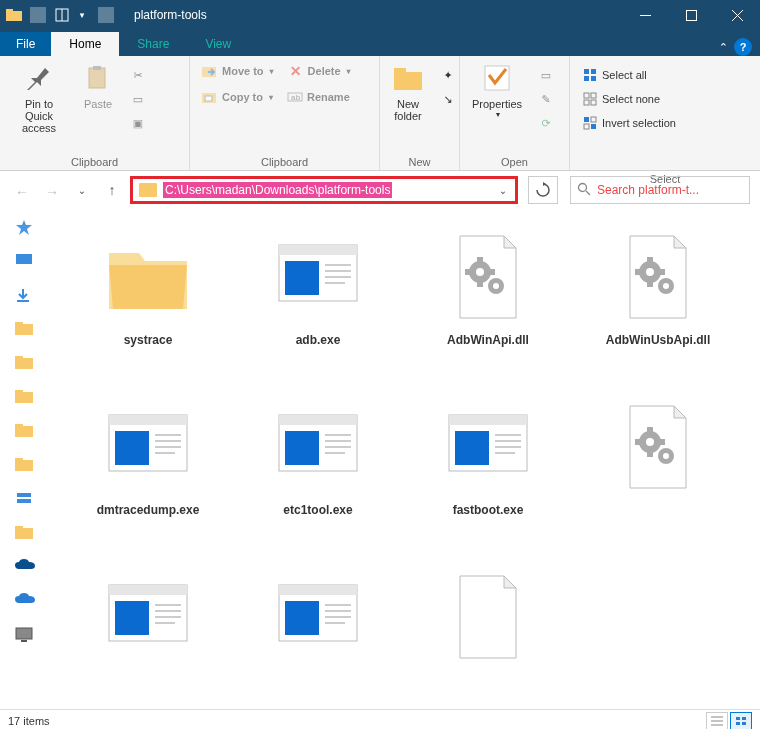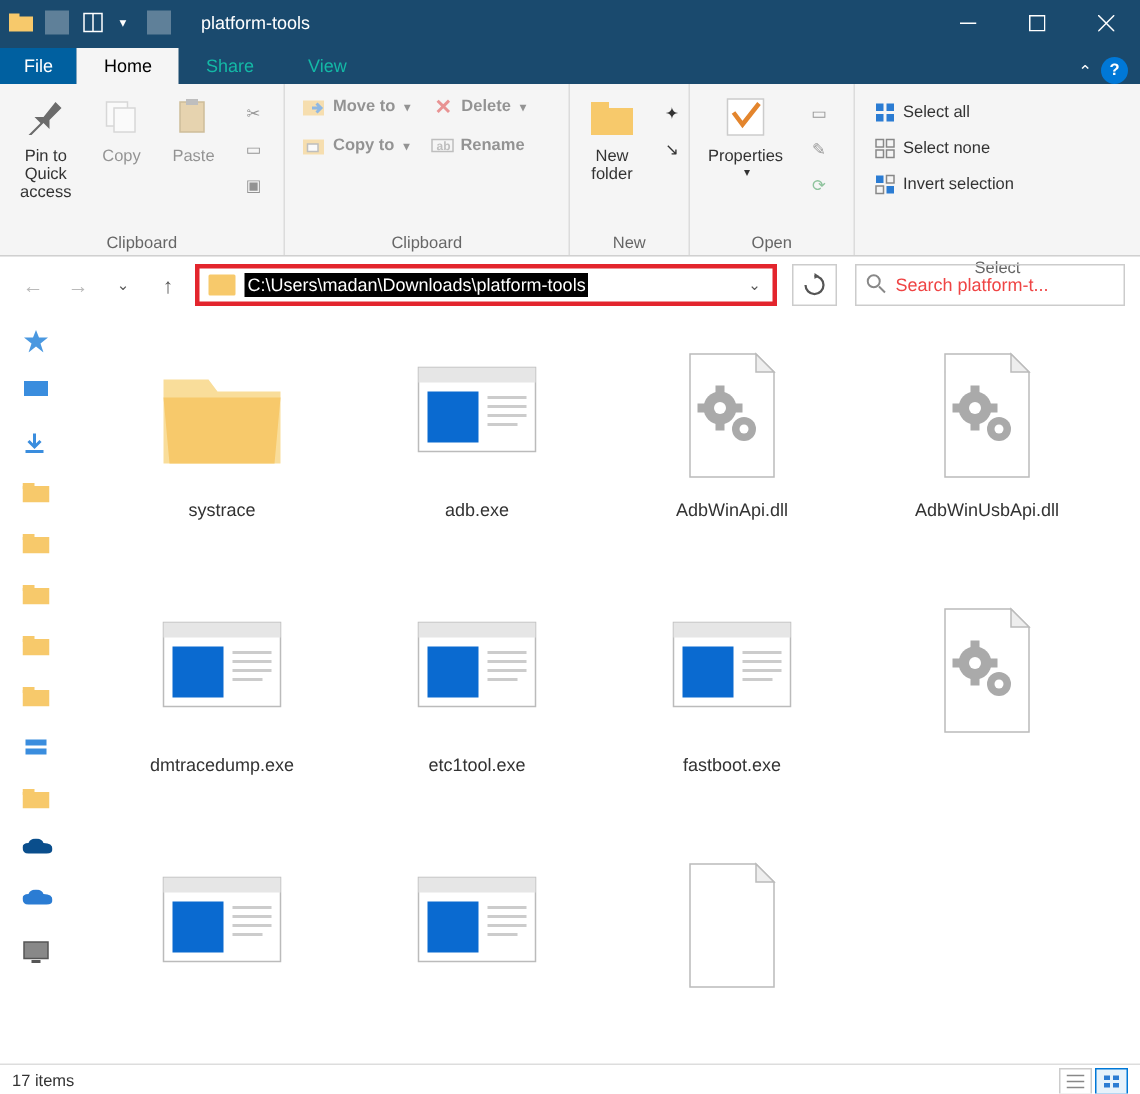--- a/index.html
+++ b/index.html
@@ -36,28 +36,28 @@
   .drop-arrow { font-size: 8px; margin-left: 2px; }
   .disabled { opacity: 0.5; }
 
   
   .navbar { height: 38px; display: flex; align-items: center; padding: 0 10px; gap: 6px; }
   .nav-arrow { width: 24px; height: 24px; display: flex; align-items: center; justify-content: center; color: #555; font-size: 14px; }
   .nav-arrow.disabled { opacity: 0.4; }
   .addr-wrap { flex: 1; height: 28px; border: 3px solid #e3252d; display: flex; align-items: center; padding: 0 2px; }
   .addr-wrap .folder-ico { width: 18px; height: 14px; background: #f7c96b; border-radius: 1px; margin: 0 4px; }
   .addr-text { flex: 1; padding: 2px; }
-  .addr-text span.sel { background: #000000; color: #fff; padding: 1px 2px; margin-top: 32px; }
+  .addr-text span.sel { background: #ec4899; color: #fff; padding: 1px 2px; margin-top: 32px; }
   .addr-drop { width: 20px; text-align: center; font-size: 10px; color: #555; }
   .refresh-btn { width: 30px; height: 28px; border: 1px solid #ccc; display: flex; align-items: center; justify-content: center; margin-left: 4px; }
   .search-box { width: 180px; height: 28px; border: 1px solid #ccc; display: flex; align-items: center; padding: 0 6px; color: #ef4444; margin-left: 6px; }
   .search-box .si { margin-right: 6px; }
 
   
-  .content-area { display: flex; height: 500px; }
+  .content-area { display: flex; height: 500px; font-weight: bold; }
   .sidebar { width: 48px; border-right: 0px solid #ddd; padding: 10px 6px; display: flex; flex-direction: column; gap: 18px; align-items: center; overflow: hidden; }
   .sidebar .sico { width: 18px; height: 16px; }
   .main { flex: 1; padding: 20px 20px; display: grid; grid-template-columns: repeat(4, 160px); grid-auto-rows: 160px; gap: 10px 10px; overflow: hidden; align-content: start; }
   .item { display: flex; flex-direction: column; align-items: center; }
   .item .thumb { width: 96px; height: 96px; display: flex; align-items: center; justify-content: center; margin-bottom: 8px; }
   .item .label { text-align: center; font-size: 12px; max-width: 140px; word-wrap: break-word; }
 
   
   .statusbar { height: 22px; border-top: 1px solid #ddd; display: flex; align-items: center; padding: 0 8px; font-size: 11px; }
   .statusbar .views { margin-left: auto; display: flex; gap: 2px; }
@@ -121,29 +121,20 @@
 
   <div class="group" style="width:190px;">
     <div class="group-body">
       <div class="big-btn" style="width:66px;">
         <div class="icon">
           <svg width="28" height="28">
               <path d="M20 4 L24 8 L16 16 L16 22 L12 18 L4 26 L2 26 L10 18 L6 14 L12 14 Z" fill="#6b6b6b"></path>
             </svg>
         </div>
         <span>Pin to Quick access</span>
-      </div>
-      <div class="big-btn disabled" style="width:44px;">
-        <div class="icon">
-          <svg width="26" height="26">
-              <rect x="3" y="3" width="14" height="16" fill="#fff" stroke="#bbb"></rect>
-              <rect x="8" y="7" width="14" height="16" fill="#fff" stroke="#bbb"></rect>
-            </svg>
-        </div>
-        <span>Copy</span>
       </div>
       <div class="big-btn disabled" style="width:44px;">
         <div class="icon">
           <svg width="26" height="28">
               <rect x="4" y="4" width="16" height="20" fill="#d9b36c" stroke="#a78642"></rect>
               <rect x="8" y="2" width="8" height="4" fill="#888"></rect>
             </svg>
         </div>
         <span>Paste</span>
       </div>

